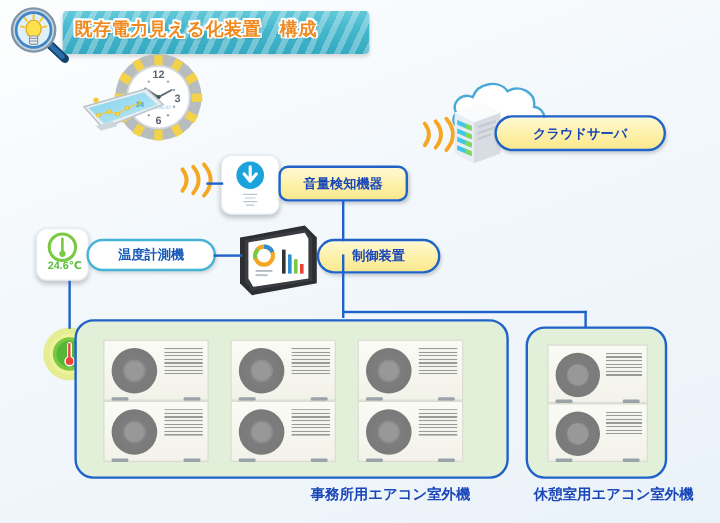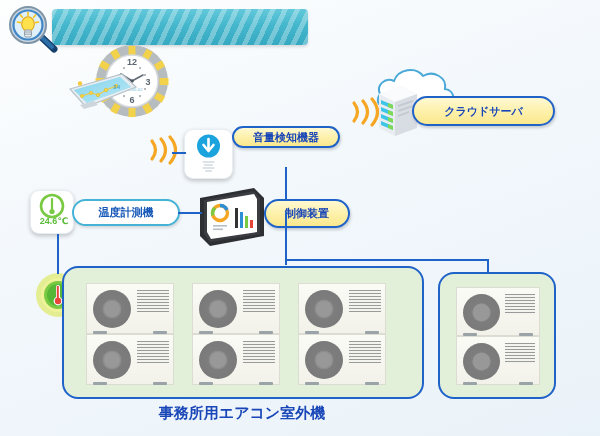--- a/index.html
+++ b/index.html
@@ -89,22 +89,22 @@
     border-radius:50%;background:#989898;
   }
   .aclouver{
     position:absolute;
     background:repeating-linear-gradient(180deg,
        #9a9a9a 0px,#9a9a9a 1px,#f4f4ee 1px,#f4f4ee 3px);
   }
   .acfoot{position:absolute;height:3px;background:#9aa3a8;border-radius:1px;}
 
   .grouplabel{
-    position:absolute;font-size:15px;font-weight:bold;color:#1a47b8;
-    white-space:nowrap;text-align:center;
+    position:absolute;font-size:12px;font-weight:bold;color:#1a47b8;
+    white-space:nowrap;text-align:right;
   }
 
   
   .temp-val{
     position:absolute;font-size:9px;font-weight:bold;color:#5bbd3a;
     white-space:nowrap;
   }
   .sensor-label{
     position:absolute;font-size:10px;font-weight:bold;color:#1a47b8;
     line-height:12px;white-space:nowrap;text-align:left;
@@ -131,20 +131,21 @@
           <line x1="11.5" y1="18" x2="14.3" y2="18.6"></line>
           <line x1="32.5" y1="18" x2="29.7" y2="18.6"></line>
         </g>
         <ellipse cx="22" cy="20" rx="6.3" ry="7.3" fill="#ffe14d" stroke="#e0a81b" stroke-width="1.1"></ellipse>
         <rect x="18.6" y="26" width="6.8" height="7" rx="1.4" fill="#e9eef2" stroke="#8d9aa6" stroke-width="1"></rect>
         <line x1="18.8" y1="28" x2="25.2" y2="28" stroke="#8d9aa6" stroke-width="0.9"></line>
         <line x1="18.8" y1="30.2" x2="25.2" y2="30.2" stroke="#8d9aa6" stroke-width="0.9"></line>
       </g>
     </svg>
   </div>
+  <div class="banner-text">既存電力見える化装置　構成</div>
 
   <div style="position:absolute;left:64px;top:41px;width:120px;height:100px;">
     <svg width="120" height="100" viewBox="0 0 120 100">
 
       <g>
         <circle cx="68" cy="40" r="36" fill="#b7bcbf"></circle>
         <g>
           <rect x="64.5" y="5" width="7" height="9" fill="#f2d14b"></rect>
           <rect x="80" y="8.8" width="7" height="9" fill="#f2d14b" transform="rotate(30 83.5 13.3)"></rect>
           <rect x="92" y="20" width="7" height="9" fill="#f2d14b" transform="rotate(60 95.5 24.5)"></rect>
@@ -262,21 +263,21 @@
       <circle cx="23.5" cy="16" r="11.5" fill="#1ba3dd"></circle>
       <path d="M23.5 9 L23.5 19 M18.5 15 L23.5 21 L28.5 15" stroke="#ffffff" stroke-width="2.6" fill="none" stroke-linecap="round" stroke-linejoin="round"></path>
       <g stroke="#b9c6d1" stroke-width="1" stroke-linecap="round">
         <line x1="18" y1="32" x2="29" y2="32"></line>
         <line x1="19.5" y1="35" x2="27.5" y2="35"></line>
         <line x1="18" y1="38" x2="29" y2="38"></line>
         <line x1="20.5" y1="41" x2="26.5" y2="41"></line>
       </g>
     </svg>
   </div>
-  <div class="pill yellow" style="left:232px;top:126px;width:108px;height:22px;">
+  <div class="pill yellow" style="left:232px;top:138px;width:108px;height:30px;border-radius:8px;">
     <span>音量検知機器</span>
   </div>
 
   <div class="devcard" style="left:30px;top:190px;width:44px;height:44px;">
     <svg width="42" height="42" viewBox="0 0 42 42">
       <circle cx="21" cy="15" r="11" fill="none" stroke="#7ac943" stroke-width="2.6"></circle>
       <line x1="21" y1="8" x2="21" y2="18" stroke="#7ac943" stroke-width="2.2" stroke-linecap="round"></line>
       <circle cx="21" cy="20.5" r="2.6" fill="#7ac943"></circle>
     </svg>
   </div>
@@ -298,21 +299,21 @@
         <rect x="44" y="26" width="3" height="16" fill="#2f8fd4"></rect>
         <rect x="49" y="30" width="3" height="12" fill="#7ac943"></rect>
         <rect x="54" y="34" width="3" height="8" fill="#e8443a"></rect>
         <g fill="#b6bec6">
           <rect x="17" y="39" width="14" height="1.6"></rect>
           <rect x="17" y="42.5" width="10" height="1.6"></rect>
         </g>
       </g>
     </svg>
   </div>
-  <div class="pill yellow" style="left:264px;top:199px;width:86px;height:29px;">
+  <div class="pill yellow" style="left:264px;top:199px;width:103px;height:29px;">
     <span>制御装置</span>
   </div>
 
   <div style="position:absolute;left:34px;top:271px;width:48px;height:48px;">
     <svg width="48" height="48" viewBox="0 0 48 48">
       <circle cx="24" cy="24" r="22" fill="#d8e63b" opacity=".55"></circle>
       <circle cx="24" cy="24" r="17" fill="#eef39a"></circle>
       <circle cx="24" cy="24" r="14" fill="#7ac943"></circle>
       <circle cx="24" cy="24" r="11" fill="#56b635"></circle>
       <rect x="22" y="14" width="4" height="14" rx="2" fill="#ffffff"></rect>
@@ -391,14 +392,15 @@
       <div class="acfoot" style="left:6px;bottom:-1px;width:14px;"></div>
       <div class="acfoot" style="right:6px;bottom:-1px;width:14px;"></div>
     </div>
     <div class="acunit">
       <div class="acfan" style="left:6px;top:6px;width:37px;height:37px;"></div>
       <div class="aclouver" style="left:48px;top:6px;width:30px;height:21px;"></div>
       <div class="acfoot" style="left:6px;bottom:-1px;width:14px;"></div>
       <div class="acfoot" style="right:6px;bottom:-1px;width:14px;"></div>
     </div>
   </div>
+  <div class="grouplabel" style="left:418px;top:404px;width:160px;">休憩室用エアコン室外機</div>
 
 </div>
 
 </body></html>

